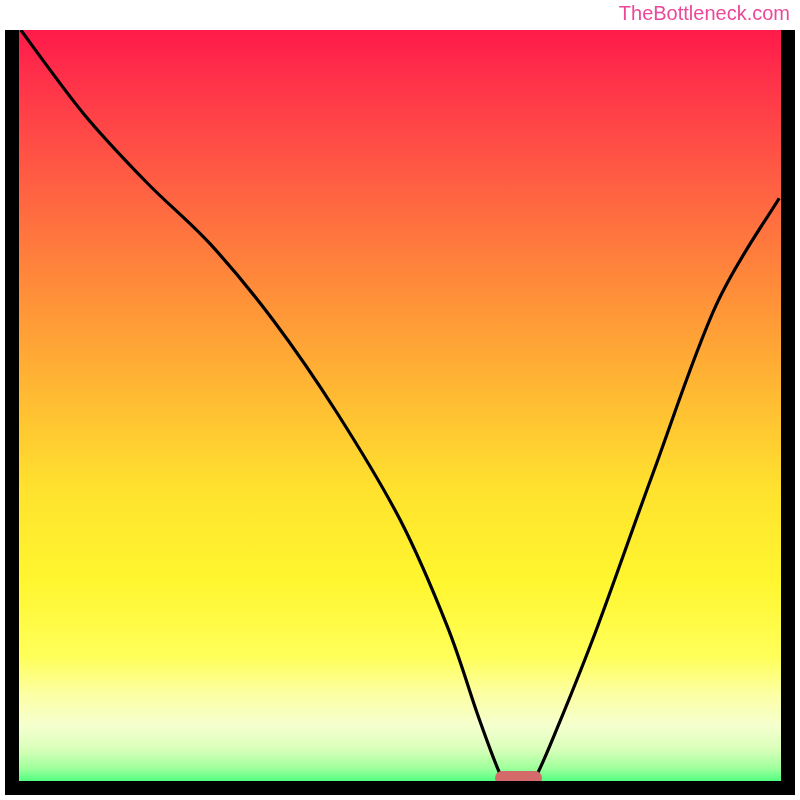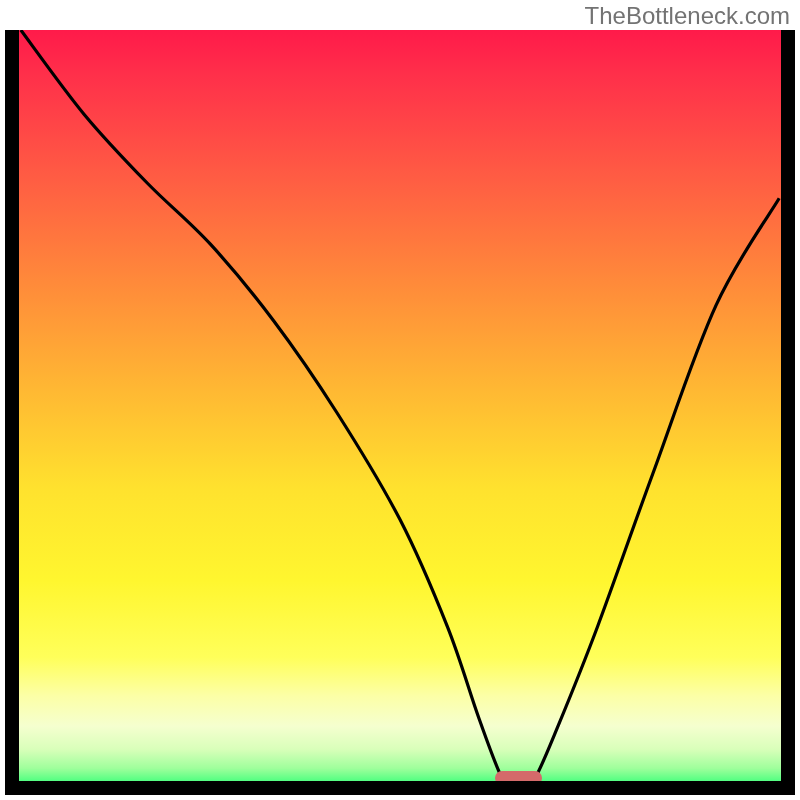--- a/index.html
+++ b/index.html
@@ -13,22 +13,22 @@
   .container {
     position: relative;
     width: 800px;
     height: 800px;
   }
   .watermark {
     position: absolute;
     top: 2px;
     right: 10px;
     font-family: Arial, Helvetica, sans-serif;
-    font-size: 24px;
-    color: #737373;
+    font-size: 20px;
+    color: #ec4899;
     z-index: 20;
   }
   .frame {
     position: absolute;
     left: 5px;
     top: 30px;
     width: 790px;
     height: 765px;
     background:
       linear-gradient(to bottom,

